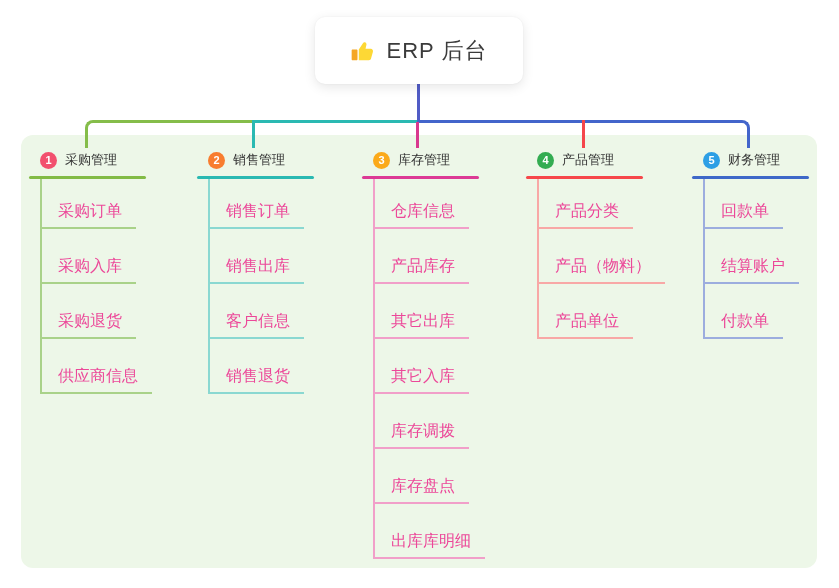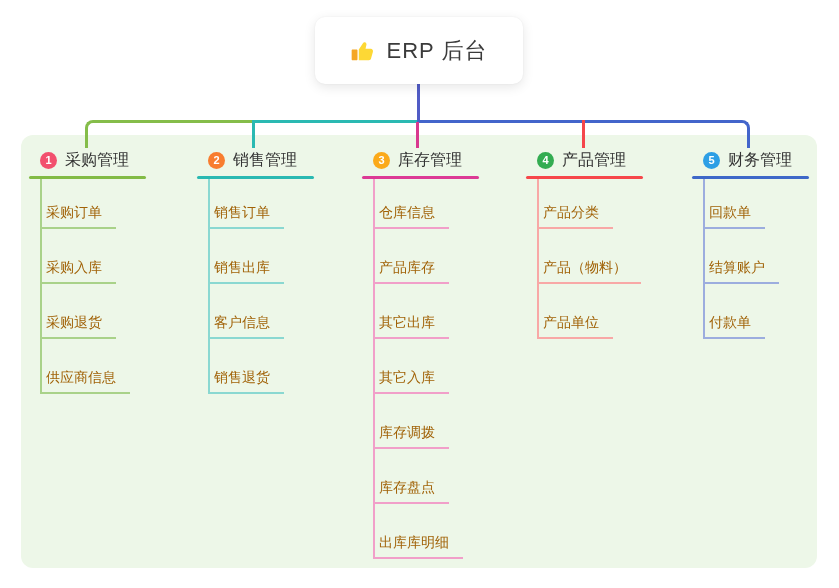--- a/index.html
+++ b/index.html
@@ -48,29 +48,29 @@
   .b0 { left: 29px; }  .b1 { left: 197px; } .b2 { left: 362px; }
   .b3 { left: 526px; } .b4 { left: 692px; }
   .branch-title { display: flex; align-items: center; gap: 8px; padding-left: 11px; height: 26px; cursor: default; }
   .badge {
     width: 17px; height: 17px; flex: 0 0 17px;
     border-radius: 50%;
     background: var(--badge);
     color: #fff; font-size: 11px; font-weight: bold;
     display: flex; align-items: center; justify-content: center;
   }
-  .branch-label { font-size: 16px; color: #333; font-weight: 500; white-space: nowrap; }
+  .branch-label { font-size: 13px; color: #333; font-weight: 500; white-space: nowrap; }
   .branch-underline { width: 117px; height: 3px; background: var(--line); margin-top: 3px; border-radius: 2px; }
   .children { margin-left: 11px; border-left: 2px solid var(--child-line); }
   .child {
     height: 55px; width: max-content;
     display: flex; align-items: flex-end;
-    padding: 0 14px 5px 4px;
+    padding: 0 14px 5px 16px;
     border-bottom: 2px solid var(--child-line);
-    font-size: 14px; color: #a16207; white-space: nowrap;
+    font-size: 16px; color: #ec4899; white-space: nowrap;
   }
   .child:first-child { height: 50px; }
 </style>
 </head>
 <body>
 
 <div class="panel" id="panel" style="background: rgb(237, 247, 232);"></div>
 
 <div class="conn root-v" style="background: rgb(81, 92, 198);"></div>
 <div class="conn elbow elbow-l" style="border-color: rgb(133, 189, 74);"></div>

